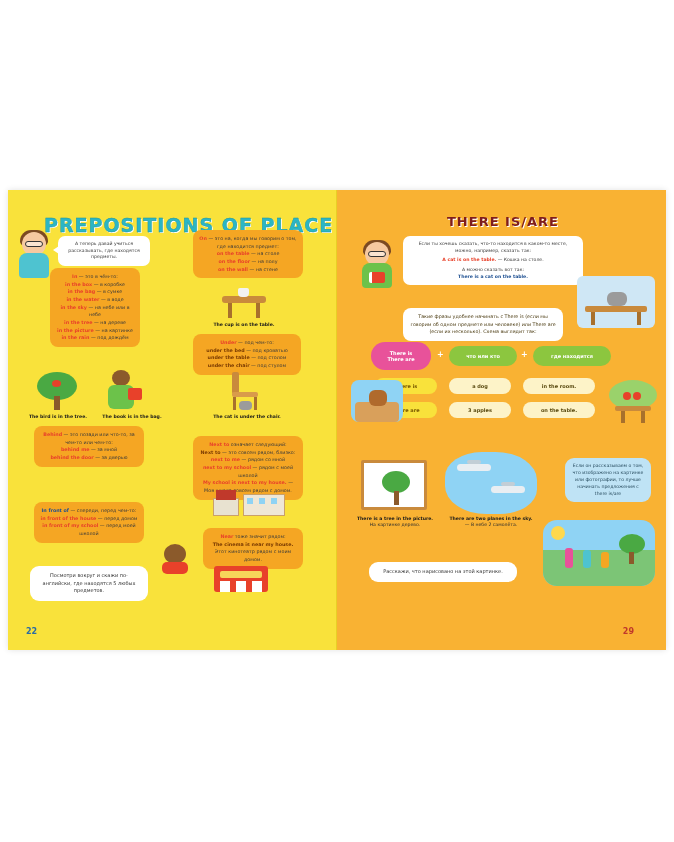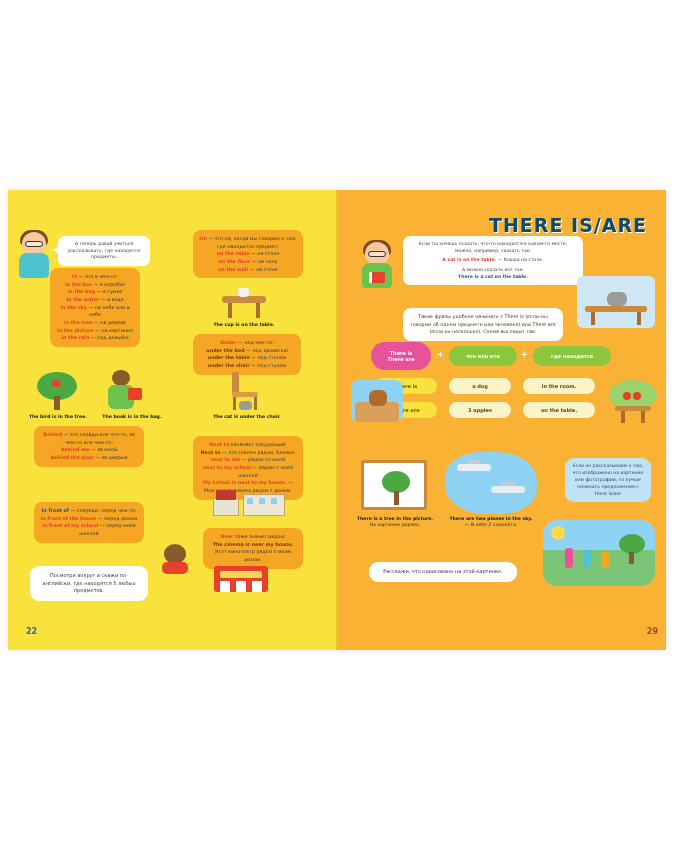--- a/index.html
+++ b/index.html
@@ -44,24 +44,23 @@
     position: absolute;
     left: 36px; top: 24px;
     font-size: 19px;
     color: #2bb6c4;
     -webkit-text-stroke: 0.4px #1d93a0;
     text-shadow: 1px 1px 0 #ffffff;
   }
   .title-right {
     position: absolute;
     left: 110px; top: 24px;
-    font-size: 19px;
-    color: #0c4a6e;
+    font-size: 13px;
+    color: #7f1d1d;
     text-shadow: 1px 1px 0 #ffffff;
-    margin-left: 42px;
   }
   .bubble {
     position: absolute;
     background: #ffffff;
     border-radius: 7px;
     padding: 5px 7px;
     font-size: 4.6px;
     line-height: 1.45;
     color: #3a3a3a;
     text-align: center;
@@ -198,20 +197,21 @@
 </style>
 </head>
 <body>
 
 <div id="page">
 
   <div class="spread">
 
     <div class="page-left">
 
+      <div class="title title-left">PREPOSITIONS OF PLACE</div>
 
       <div class="teacher" style="left:10px; top:42px;">
         <div class="t-hair"></div>
         <div class="t-head"></div>
         <div class="t-glass"></div>
         <div class="t-body"></div>
       </div>
 
       <div class="bubble tail" style="left:50px; top:46px; width:92px;">А теперь давай учиться рассказывать, где находятся предметы.</div>
 
@@ -422,17 +422,17 @@
         <div style="position:absolute; left:8px; top:6px; width:14px; height:14px; background:#ffd84d; border-radius:50%;"></div>
         <div class="tree-canopy" style="position:absolute; left:76px; top:14px; width:26px; height:20px;"></div>
         <div style="position:absolute; left:86px; top:32px; width:5px; height:12px; background:#8b5a2b;"></div>
         <div style="position:absolute; left:22px; top:28px; width:8px; height:20px; background:#e8529a; border-radius:3px;"></div>
         <div style="position:absolute; left:40px; top:30px; width:8px; height:18px; background:#4ec3d0; border-radius:3px;"></div>
         <div style="position:absolute; left:58px; top:32px; width:8px; height:16px; background:#f5a623; border-radius:3px;"></div>
       </div>
 
       <div class="note" style="left:32px; top:372px; width:148px;">Расскажи, что нарисовано на этой картинке.</div>
 
-      <div class="pagenum right" style="right:8px;margin-left:22px;">29</div>
+      <div class="pagenum right" style="right:32px;margin-left:22px;">29</div>
     </div>
 
   </div>
 </div>
 
 </body></html>

